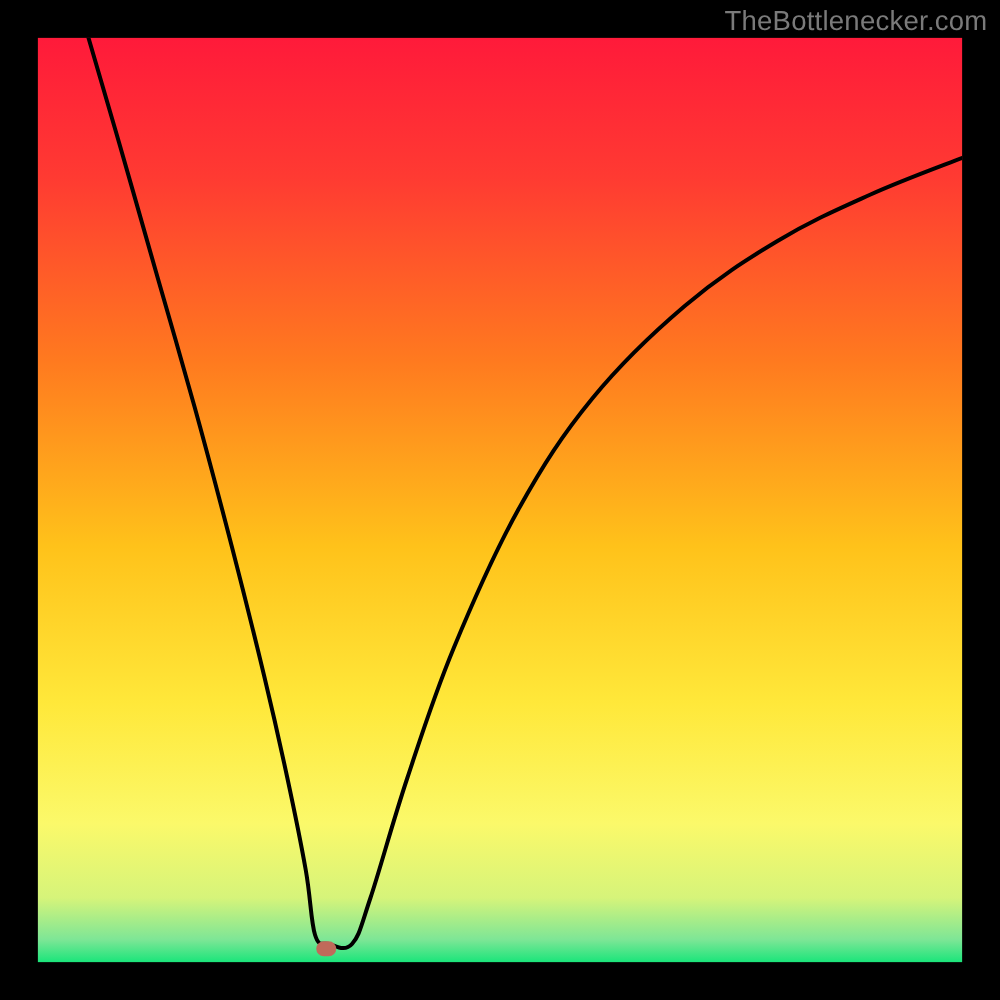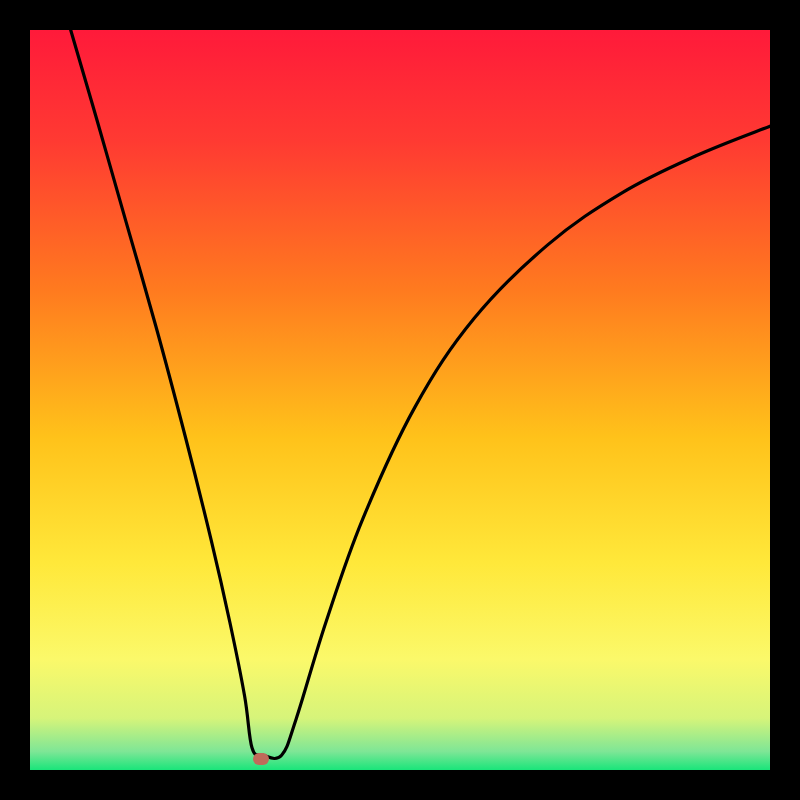--- a/index.html
+++ b/index.html
@@ -50,20 +50,21 @@
     height: 12px;
     border-radius: 6px;
     background: #c06a5a;
   }
 </style>
 </head>
 <body>
 
 <div class="frame">
 
+  <div class="watermark">TheBottlenecker.com</div>
 
   <div class="plot-area">
 
     <svg class="gradient-bg" viewBox="0 0 740 740" preserveAspectRatio="none">
       <defs>
         <linearGradient id="bg-grad" x1="0" y1="0" x2="0" y2="1">
             <stop offset="0%" stop-color="#ff1a3a"></stop>
             <stop offset="15%" stop-color="#ff3a32"></stop>
             <stop offset="35%" stop-color="#ff7a1f"></stop>
             <stop offset="55.00000000000001%" stop-color="#ffc21a"></stop>

